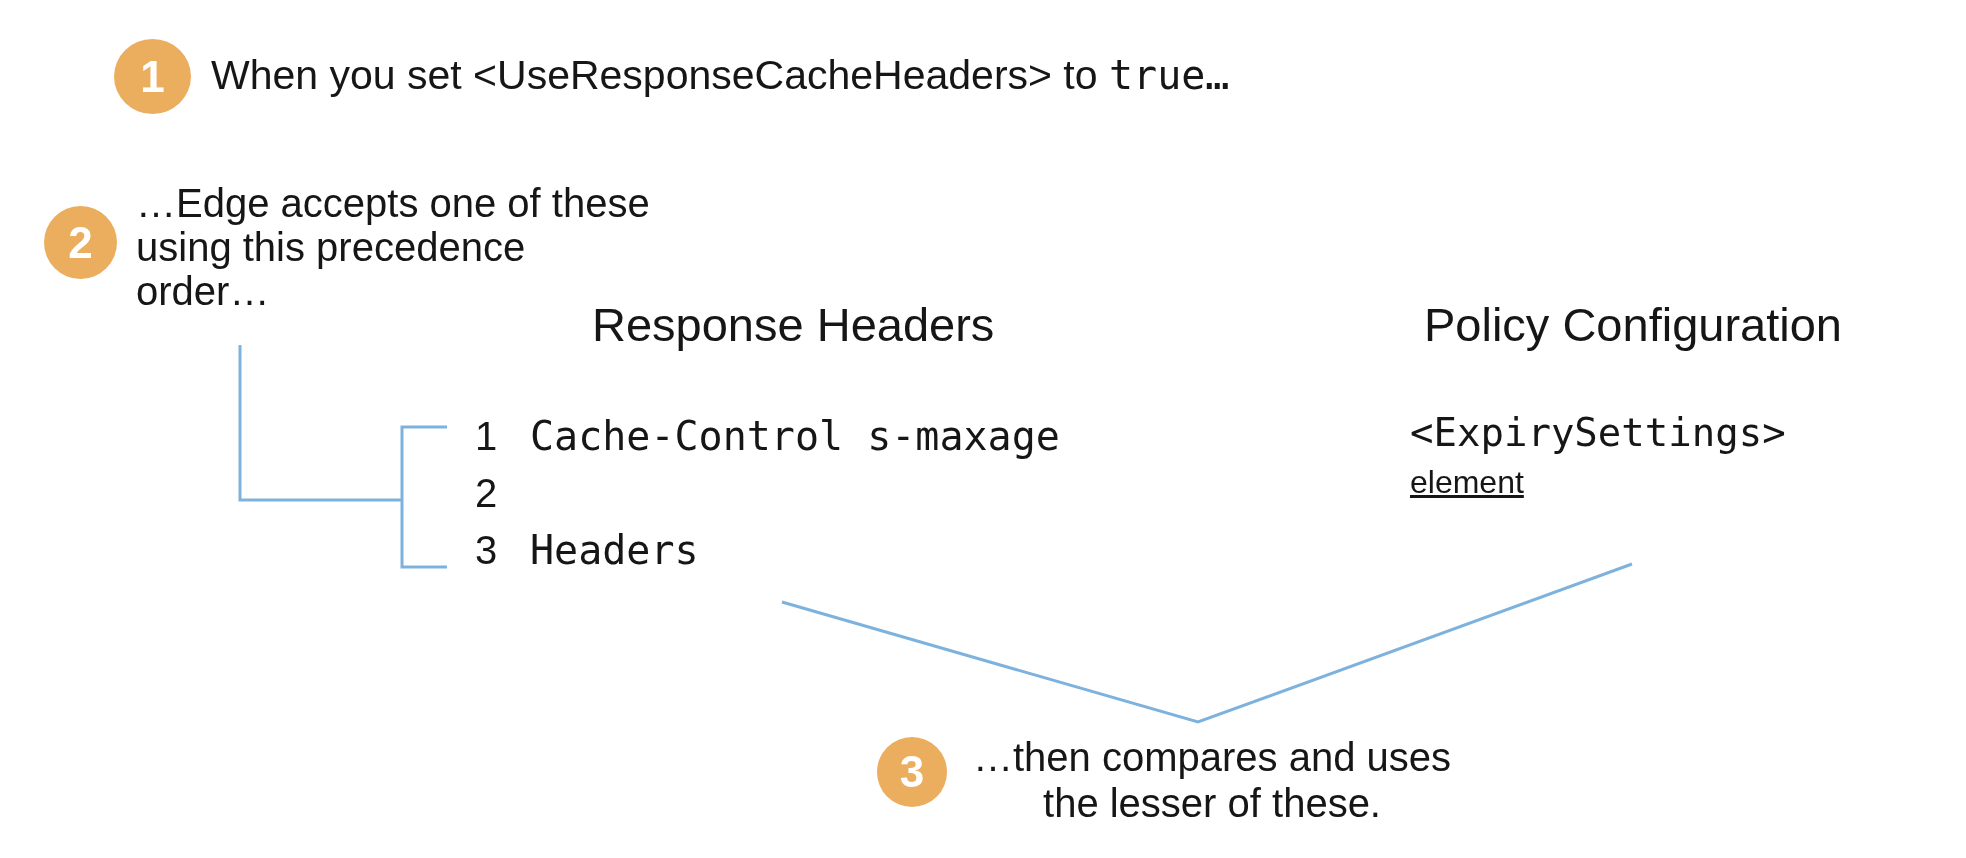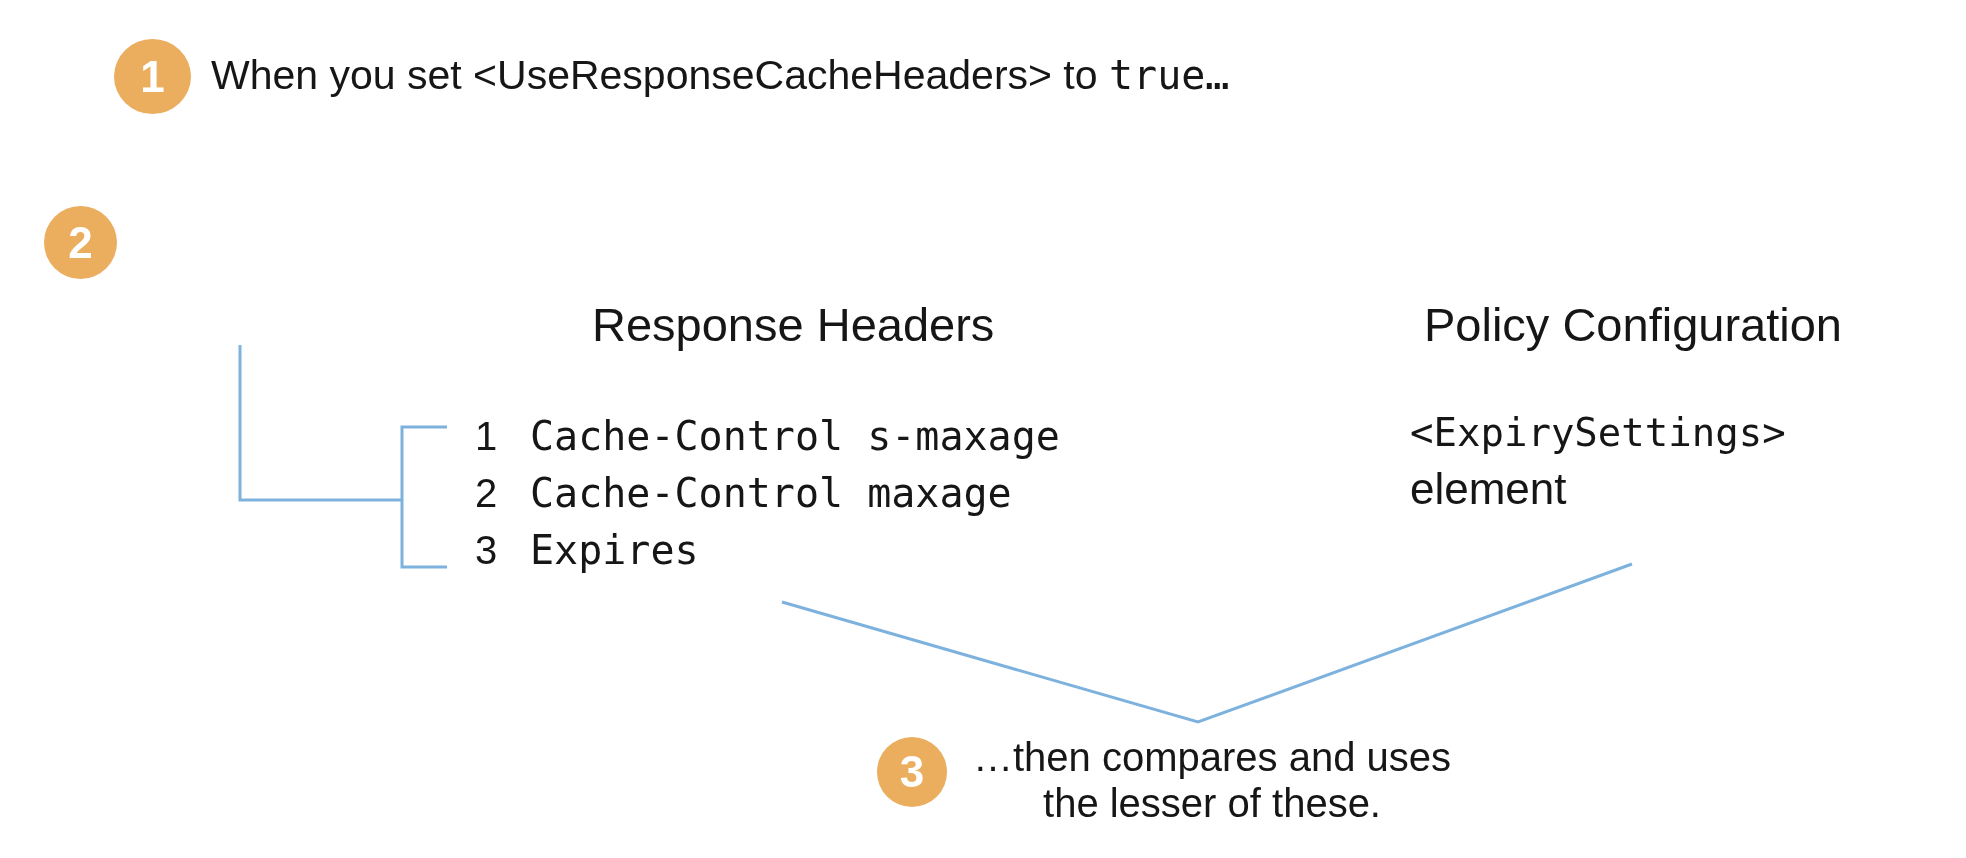--- a/index.html
+++ b/index.html
@@ -72,21 +72,21 @@
     white-space: nowrap;
   }
   .rh-row .num { width: 55px; }
 
   .pc-block {
     position: absolute;
     left: 1410px; top: 410px;
     width: 412px;
   }
   .pc-code { font-size: 39px; white-space: nowrap; }
-  .pc-caption { font-size: 44px; margin-top: 9px; }
+  .pc-caption { font-size: 32px; margin-top: 9px; text-decoration: underline; }
 
   .step3-text {
     position: absolute;
     left: 962px; top: 734px;
     width: 500px;
     text-align: center;
     font-size: 40px;
     line-height: 46px;
     white-space: pre-line;
   }
@@ -105,36 +105,38 @@
   <div class="badge badge-1">
     <span>1</span>
   </div>
   <div class="step1-text">
     <span>When you set &lt;UseResponseCacheHeaders&gt; to </span><span class="mono">true…</span>
   </div>
 
   <div class="badge badge-2">
     <span>2</span>
   </div>
+  <div class="step2-text">…Edge accepts one of these
+using this precedence
+order…</div>
 
   <div class="col-title rh-title">Response Headers</div>
   <div class="col-title pc-title">Policy Configuration</div>
 
   <div class="rh-list">
     <div class="rh-row">
       <span class="num">1</span>
       <span class="mono">Cache-Control s-maxage</span>
     </div>
     <div class="rh-row">
       <span class="num">2</span>
-      <span class="mono">Cache-Control maxage</span>
     </div>
     <div class="rh-row">
       <span class="num">3</span>
-      <span class="mono">Expires</span>
+      <span class="mono">Headers</span>
     </div>
   </div>
 
   <div class="pc-block">
     <div class="pc-code mono">&lt;ExpirySettings&gt;</div>
     <div class="pc-caption">element</div>
   </div>
 
   <div class="badge badge-3">
     <span>3</span>

